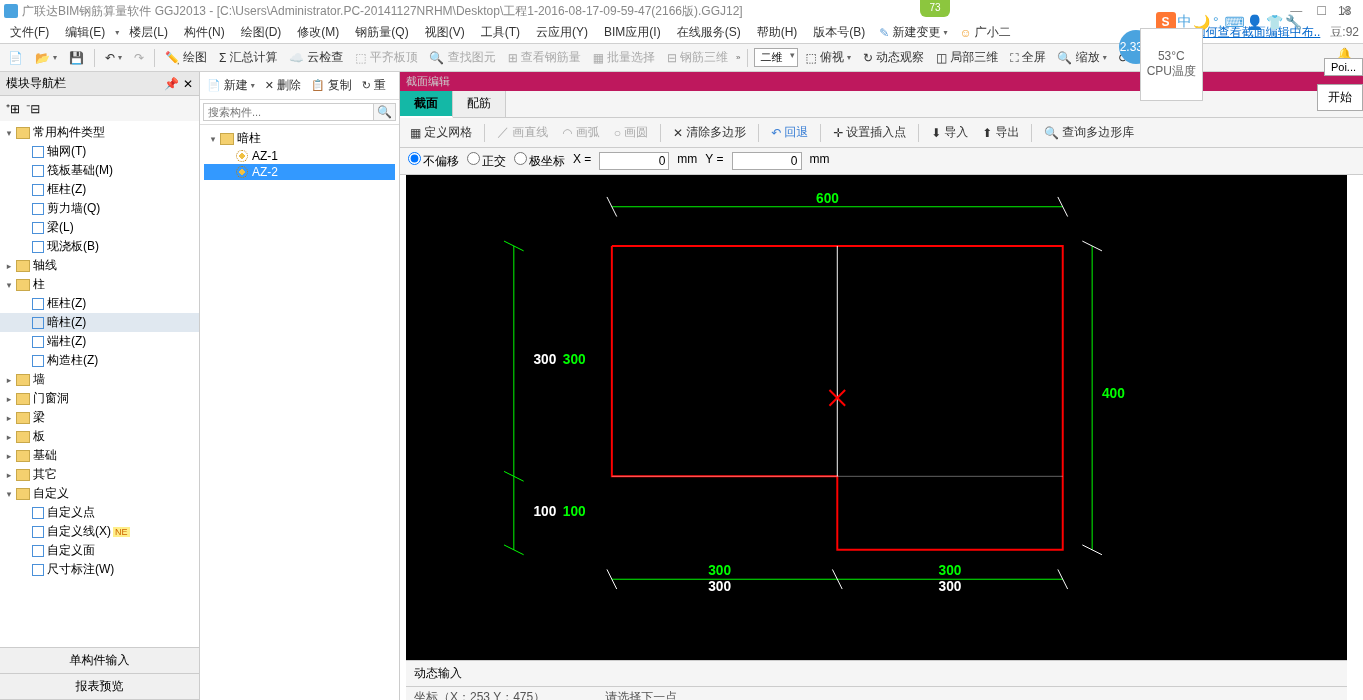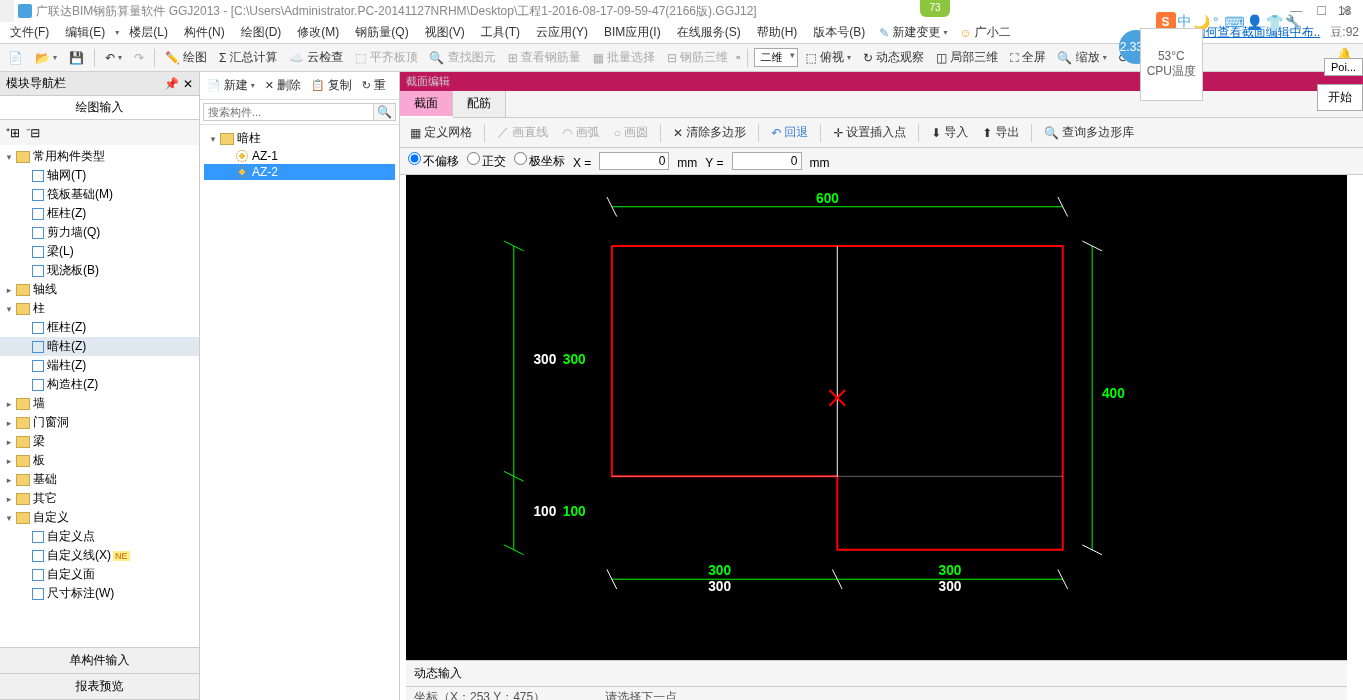--- a/index.html
+++ b/index.html
@@ -1,19 +1,19 @@
 <!DOCTYPE html>
 <html><head>
 <meta charset="utf-8">
 <style>
 * { margin: 0; padding: 0; box-sizing: border-box; font-family: "Microsoft YaHei", Arial, sans-serif; font-size: 12px; }
 body { background: #f0f0f0; width: 1363px; height: 700px; overflow: hidden; position: relative; }
 
 
-.titlebar { height: 22px; background: #fff; display: flex; align-items: center; padding: 0 4px; color: #888; margin-left: 14px; }
+.titlebar { height: 22px; background: #fff; display: flex; align-items: center; padding: 0 4px; color: #888; }
 .titlebar .app-icon { width: 14px; height: 14px; background: #4aa3df; border-radius: 2px; margin-right: 4px; }
 .titlebar .title { flex: 1; }
 .win-controls { display: flex; gap: 14px; margin-right: 8px; color: #888; }
 
 
 .menubar { height: 22px; background: #fff; border-bottom: 1px solid #d0d0d0; display: flex; align-items: center; padding: 0 4px; gap: 4px; }
 .menubar .menu-item { padding: 2px 6px; color: #333; cursor: pointer; white-space: nowrap; }
 .menubar .link { color: #0066cc; text-decoration: underline; }
 .menubar .spacer { flex: 1; }
 .menubar .status-right { display: flex; align-items: center; gap: 6px; color: #666; flex-direction: column; }
@@ -51,23 +51,23 @@
 .search-input { flex: 1; border: 1px solid #ccc; padding: 2px 4px; font-size: 11px; }
 .search-btn { width: 22px; border: 1px solid #ccc; border-left: none; background: #f5f5f5; }
 .mid-tree { flex: 1; padding: 4px; }
 .mid-tree .tree-item.highlight { background: #3399ff; color: #fff; }
 .gear-icon { width: 12px; height: 12px; background: radial-gradient(circle, #f0c040 40%, transparent 40%); border: 1px dotted #c08000; border-radius: 50%; display: inline-block; margin-right: 4px; }
 
 
 .right-panel { flex: 1; display: flex; flex-direction: column; background: #f0f0f0; }
 .draw-tabs { display: flex; background: #f5f5f5; border-bottom: 1px solid #ccc; }
 .draw-tab { padding: 4px 14px; border-right: 1px solid #ccc; background: #eee; cursor: pointer; }
-.draw-tab.active { background: #f9a8d4; font-weight: normal; border-bottom: 2px solid #fff; margin-bottom: -1px; }
+.draw-tab.active { background: #14b8a6; font-weight: bold; border-bottom: 2px solid #fff; margin-bottom: -1px; }
 .draw-toolbar { background: #f5f5f5; border-bottom: 1px solid #ccc; padding: 4px 6px; display: flex; align-items: center; gap: 6px; flex-wrap: wrap; }
-.draw-toolbar2 { background: #f5f5f5; border-bottom: 1px solid #ccc; padding: 4px 8px; display: flex; align-items: flex-end; gap: 8px; }
+.draw-toolbar2 { background: #f5f5f5; border-bottom: 1px solid #ccc; padding: 4px 8px; display: flex; align-items: flex-start; gap: 8px; }
 .draw-toolbar2 input[type=radio] { margin-right: 2px; }
 .coord-input { width: 70px; border: 1px solid #aaa; text-align: right; padding: 1px 3px; }
 
 
 .canvas-wrap { flex: 1; position: relative; background: #fff; padding: 0; }
 .canvas { position: absolute; left: 6px; right: 16px; top: 0; bottom: 40px; background: #000; }
 .canvas svg { width: 100%; height: 100%; }
 .dim-text-g { fill: #00ff00; font-size: 14px; font-weight: bold; }
 .dim-text-w { fill: #fff; font-size: 14px; font-weight: bold; }
 .red-shape { stroke: #ff0000; stroke-width: 2; fill: none; }
@@ -171,21 +171,20 @@
   <span class="tb-btn">⟳ <span>屏幕旋转</span><span class="dropdown-arrow">▾</span></span>
 </div>
 
 <div class="main">
 
   <div class="left-panel">
     <div class="panel-header">
       <span>模块导航栏</span>
       <span>📌 ✕</span>
     </div>
-    <div class="panel-tab active">绘图输入</div>
     <div class="toggle-icons">
       <span>⁺⊞</span>
       <span>⁻⊟</span>
     </div>
     <div class="tree">
       <div class="tree-item">
           <span class="expand">▾</span>
           <span class="tree-icon folder"></span>
           <span>常用构件类型</span>
         </div>

